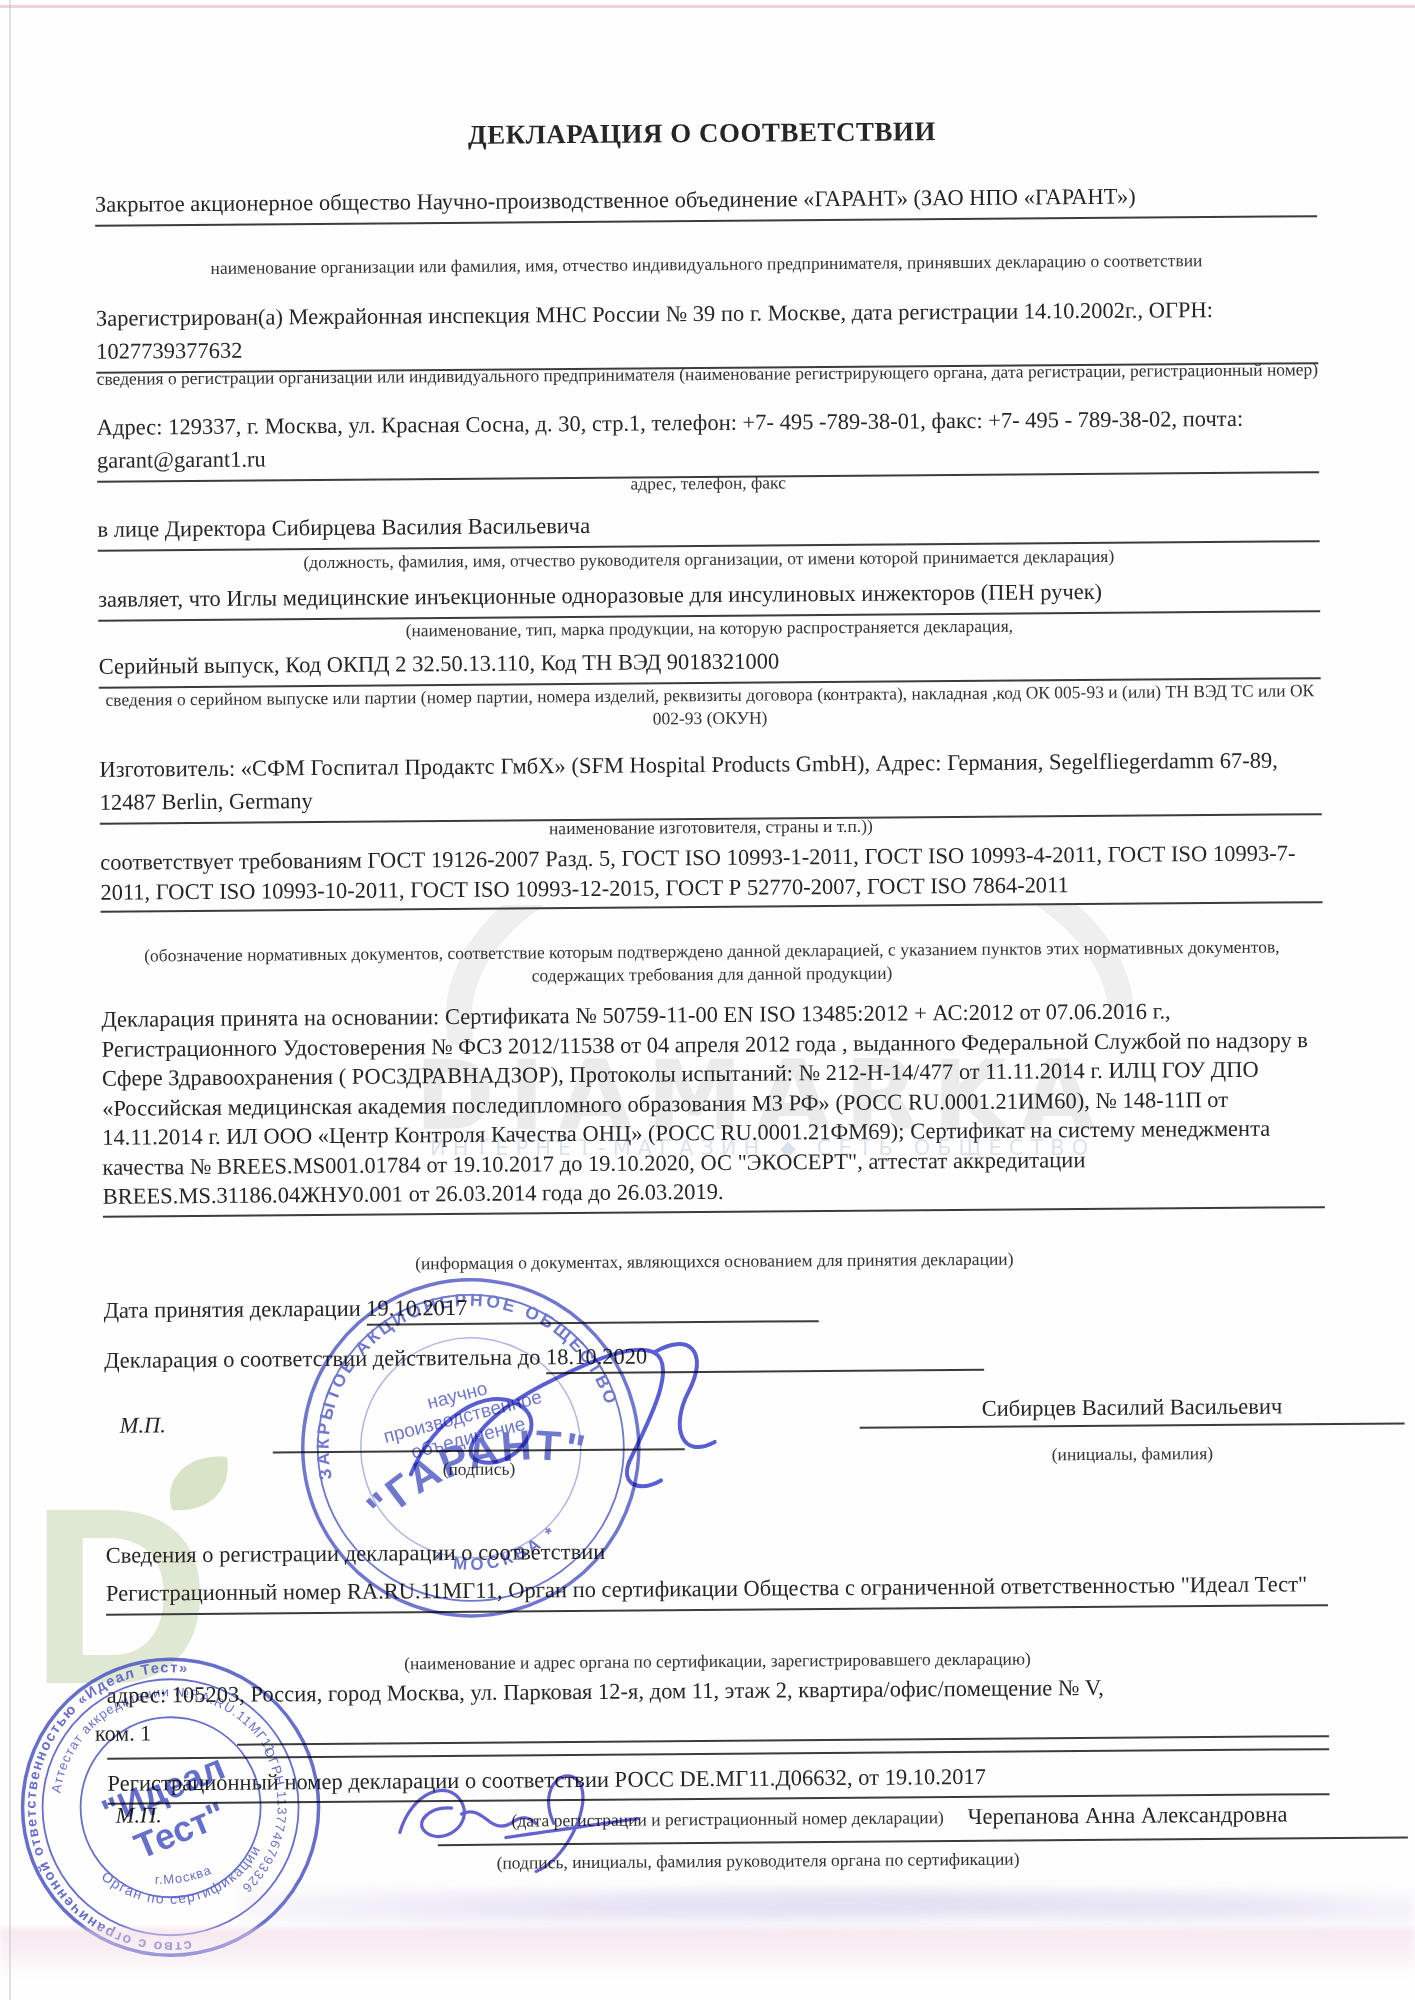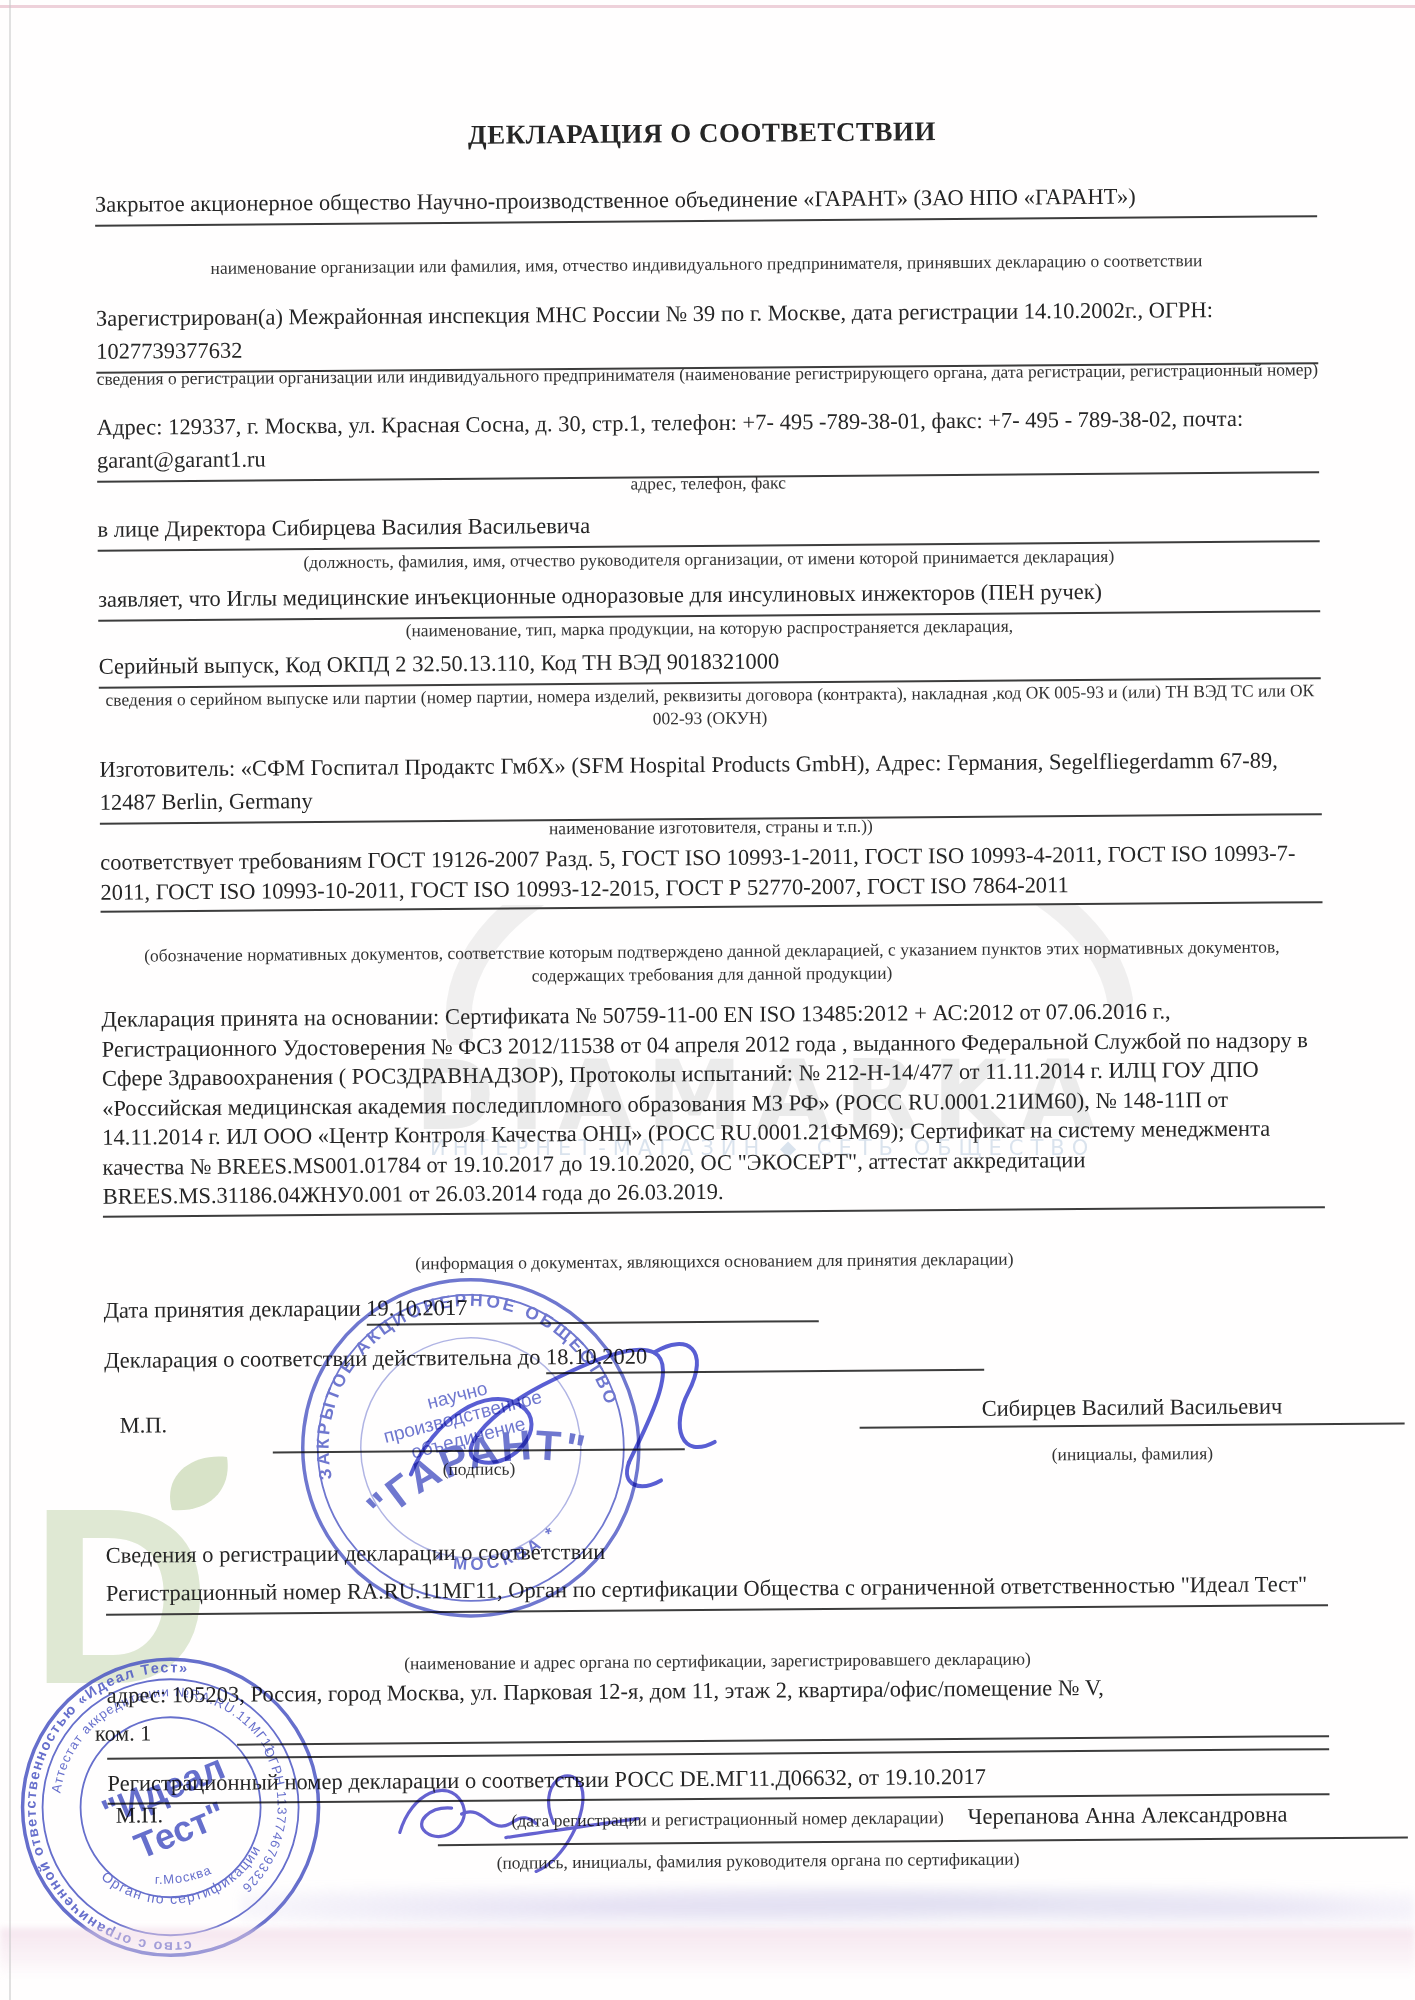--- a/index.html
+++ b/index.html
@@ -10,21 +10,21 @@
   }
   .tilt{position:absolute;inset:0;transform:rotate(-0.45deg);transform-origin:50% 42%;}
   .abs{position:absolute;}
   .title{left:0;top:118px;width:1415px;text-align:center;font-weight:bold;font-size:27px;letter-spacing:.5px;}
   .col{left:100px;width:1222px;}
   .field{font-size:22.5px;line-height:33px;border-bottom:2px solid #3c3c3c;padding-bottom:4px;}
   .para{font-size:22.5px;line-height:29.5px;}
   .caption{font-size:17.5px;line-height:23px;text-align:center;color:#333;}
   .rule{border-top:2px solid #3c3c3c;height:0;}
   .inline-ul{display:inline-block;border-bottom:2px solid #3c3c3c;padding-bottom:2px;}
-  .mp{font-size:22.5px;}
+  .mp{font-size:22.5px;font-style:italic;}
   .name-line{font-size:22.5px;text-align:center;border-bottom:2px solid #3c3c3c;padding-bottom:4px;}
   
   .wm-d{left:22px;top:1455px;z-index:0;}
   .wm-diam{left:415px;top:1040px;z-index:0;font-family:"DejaVu Sans",sans-serif;font-weight:bold;
     font-size:96px;letter-spacing:14px;color:#dcdcdc;opacity:.55;}
   .wm-tag{left:430px;top:1136px;z-index:0;font-family:"DejaVu Sans",sans-serif;font-size:21px;
     letter-spacing:7px;color:#b7c9de;opacity:.5;}
   .wm-swoosh{left:420px;top:905px;z-index:0;opacity:.5;}
   
   .edge-top{left:0;top:5px;width:1415px;height:3px;background:#e5b8c6;opacity:.65;z-index:8;}

